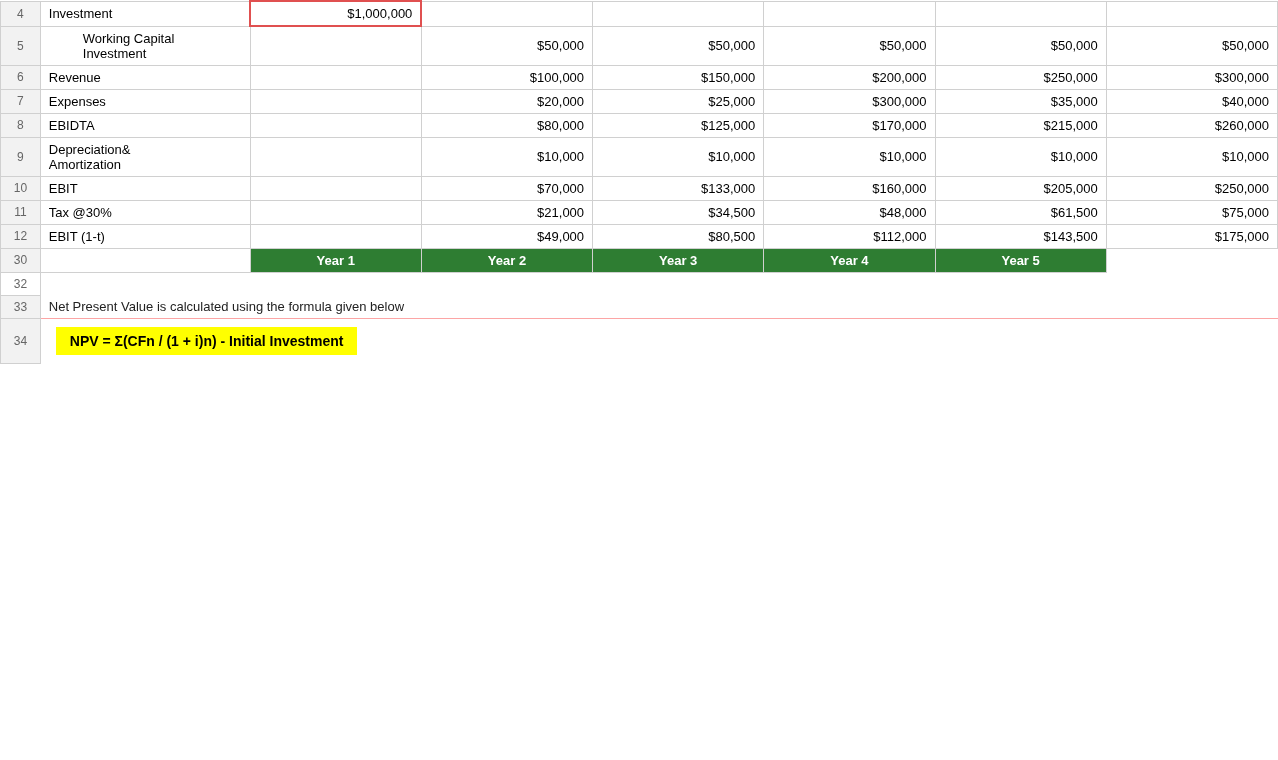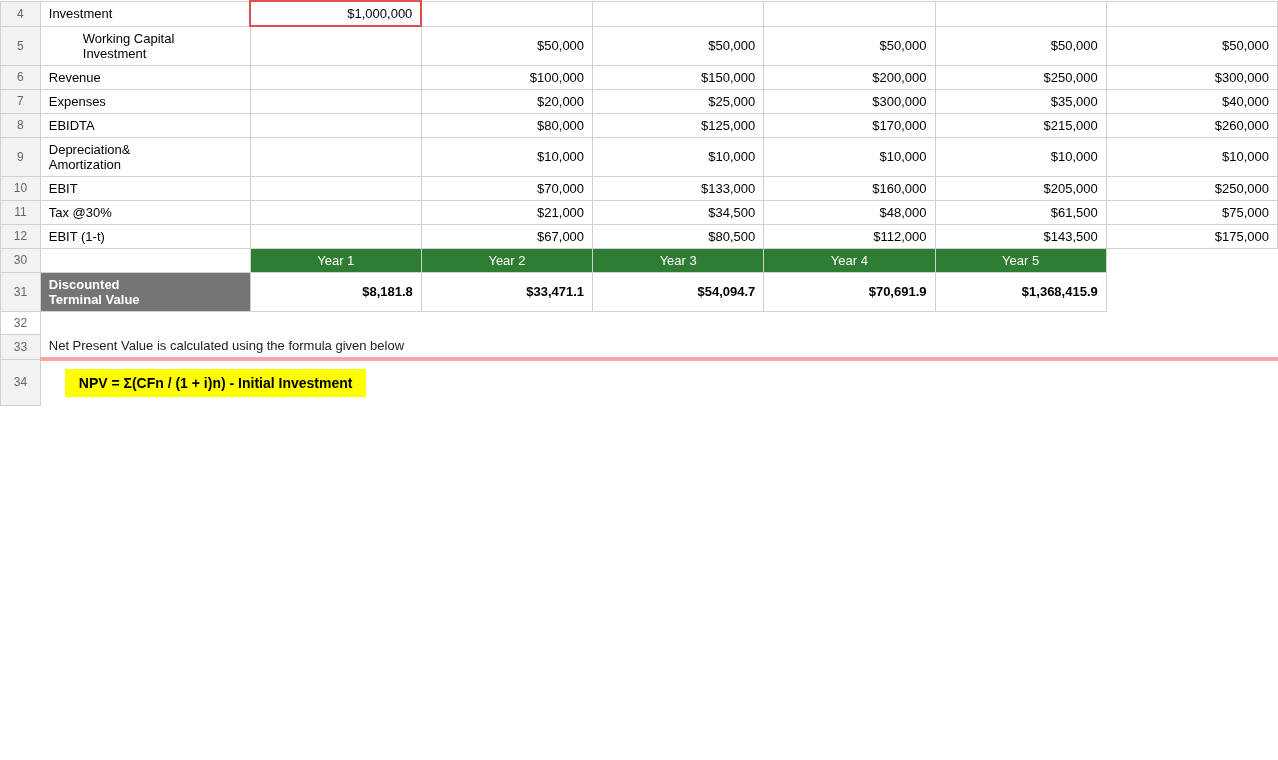--- a/index.html
+++ b/index.html
@@ -43,21 +43,21 @@
     }
     .empty-row td {
       height: 22px;
     }
     .highlighted-border {
       border: 2px solid #e05050 !important;
     }
     .green-header {
       background-color: #2e7d32;
       color: #fff;
-      font-weight: normal;
+      font-weight: bold;
       text-align: center;
     }
     .dtv-label {
       background: #757575;
       color: #fff;
       font-weight: bold;
       font-size: 13px;
     }
     .dtv-value {
       font-weight: bold;
@@ -174,63 +174,52 @@
       <td class="data-col">$34,500</td>
       <td class="data-col">$48,000</td>
       <td class="data-col">$61,500</td>
       <td class="data-col">$75,000</td>
     </tr>
 
     <tr>
       <td class="row-num">12</td>
       <td class="label-col">EBIT (1-t)</td>
       <td class="data-col"></td>
-      <td class="data-col">$67,000</td>
+      <td class="data-col">$49,000</td>
       <td class="data-col">$80,500</td>
       <td class="data-col">$112,000</td>
       <td class="data-col">$143,500</td>
       <td class="data-col">$175,000</td>
     </tr>
 
 
     <tr>
       <td class="row-num">30</td>
       <td style="background:#fff;"></td>
       <td class="green-header">Year 1</td>
       <td class="green-header">Year 2</td>
       <td class="green-header">Year 3</td>
       <td class="green-header">Year 4</td>
       <td class="green-header">Year 5</td>
       <td style="border:none; background:#fff;"></td>
     </tr>
 
-    <tr>
-      <td class="row-num">31</td>
-      <td class="dtv-label" style="white-space:pre-line;">Discounted
-Terminal Value</td>
-      <td class="dtv-value">$8,181.8</td>
-      <td class="dtv-value">$33,471.1</td>
-      <td class="dtv-value">$54,094.7</td>
-      <td class="dtv-value">$70,691.9</td>
-      <td class="dtv-value">$1,368,415.9</td>
-      <td style="border:none; background:#fff;"></td>
-    </tr>
 
     <tr class="empty-row row-32">
       <td class="row-num">32</td>
       <td colspan="7" style="border:none;"></td>
     </tr>
 
     <tr>
       <td class="row-num">33</td>
-      <td colspan="7" class="info-text" style="border:none; border-bottom:4px solid #fca5a5;">Net Present Value is calculated using the formula given below</td>
+      <td colspan="7" class="info-text" style="border:none; border-bottom:1px solid #fca5a5;">Net Present Value is calculated using the formula given below</td>
     </tr>
 
     <tr>
       <td class="row-num">34</td>
-      <td colspan="7" style="border:none; padding: 8px 24px;">
+      <td colspan="7" style="border:none; padding: 8px 15px;">
         <span class="npv-formula">NPV = Σ(CFn / (1 + i)n) - Initial Investment</span>
       </td>
     </tr>
 
   </tbody>
     </table>
 </div>
 
 </body></html>

